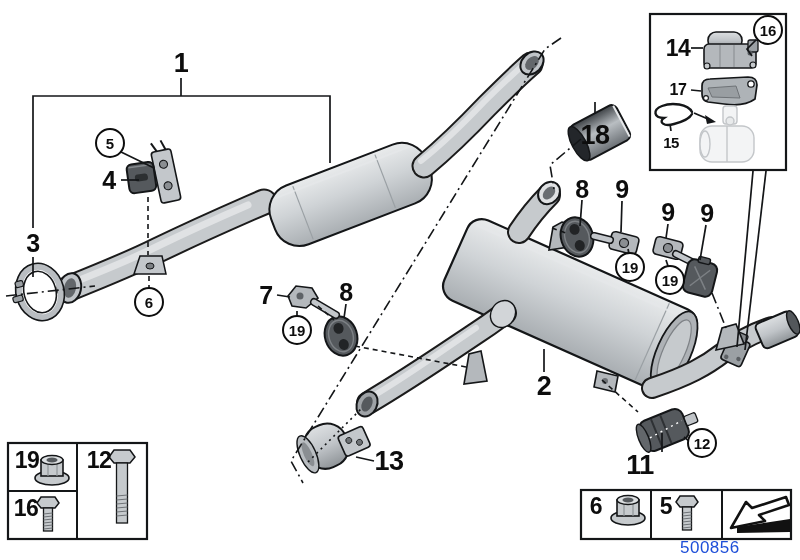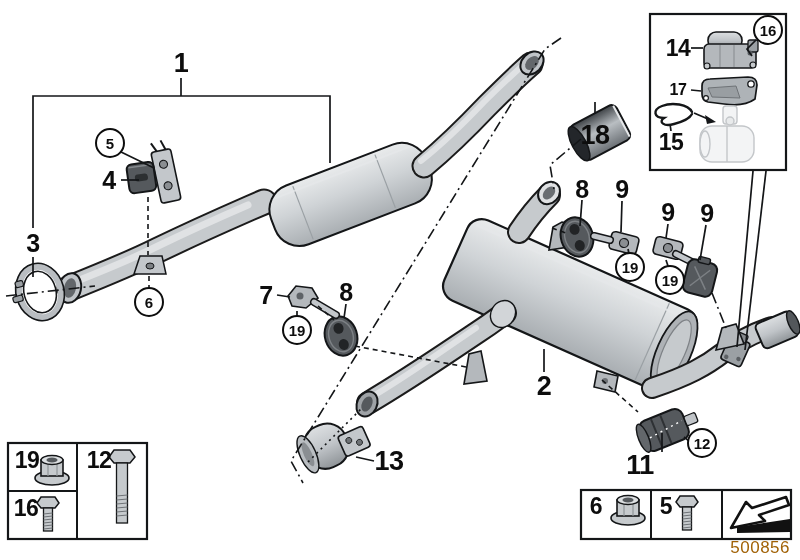--- a/index.html
+++ b/index.html
@@ -14,22 +14,22 @@
     font-weight:bold;color:#0d0d0d;line-height:1;letter-spacing:-0.5px;
     white-space:nowrap;
   }
   .circled-label{
     position:absolute;transform:translate(-50%,-50%);
     width:26px;height:26px;border:2.4px solid #0d0d0d;border-radius:50%;
     background:#ffffff;display:flex;align-items:center;justify-content:center;
     font-weight:bold;font-size:15px;color:#0d0d0d;line-height:1;
   }
   #drawing-number{
-    position:absolute;top:538px;left:680px;width:110px;text-align:right;
-    font-size:17px;color:#a16207;letter-spacing:0.5px;
+    position:absolute;top:538px;left:680px;width:110px;
+    font-size:17px;color:#1d4ed8;letter-spacing:0.5px;
   }
 </style>
 </head>
 <body>
 
 <div id="stage">
 
   <svg id="artwork" width="800" height="560" viewBox="0 0 800 560">
     <defs>
       <linearGradient id="gMuf" x1="0" y1="0" x2="0" y2="1">
@@ -328,21 +328,21 @@
     <line x1="308" y1="462" x2="362" y2="408" stroke="#141618" stroke-width="1.6" stroke-dasharray="2 4"></line>
   </svg>
 
   <div id="callout-layer">
       <div class="plain-label" style="left: 181px; top: 63px; font-size: 27px;">1</div>
       <div class="plain-label" style="left: 33px; top: 243px; font-size: 25px;">3</div>
       <div class="plain-label" style="left: 109px; top: 180px; font-size: 25px;">4</div>
       <div class="plain-label" style="left: 595px; top: 87px; font-size: 27px; margin-top: 48px;">18</div>
       <div class="plain-label" style="left: 678px; top: 48px; font-size: 23px;">14</div>
       <div class="plain-label" style="left: 678px; top: 90px; font-size: 16px;">17</div>
-      <div class="plain-label" style="left: 671px; top: 142px; font-size: 23px;">15</div>
+      <div class="plain-label" style="left: 671px; top: 142px; font-size: 15px;">15</div>
       <div class="plain-label" style="left: 582px; top: 189px; font-size: 25px;">8</div>
       <div class="plain-label" style="left: 622px; top: 189px; font-size: 25px;">9</div>
       <div class="plain-label" style="left: 668px; top: 212px; font-size: 25px;">9</div>
       <div class="plain-label" style="left: 707px; top: 213px; font-size: 25px;">9</div>
       <div class="plain-label" style="left: 266px; top: 295px; font-size: 25px;">7</div>
       <div class="plain-label" style="left: 346px; top: 292px; font-size: 25px;">8</div>
       <div class="plain-label" style="left: 389px; top: 461px; font-size: 27px;">13</div>
       <div class="plain-label" style="left: 544px; top: 386px; font-size: 27px;">2</div>
       <div class="plain-label" style="left: 640px; top: 465px; font-size: 27px;">11</div>
       <div class="circled-label" style="left: 110px; top: 143px;">5</div>

